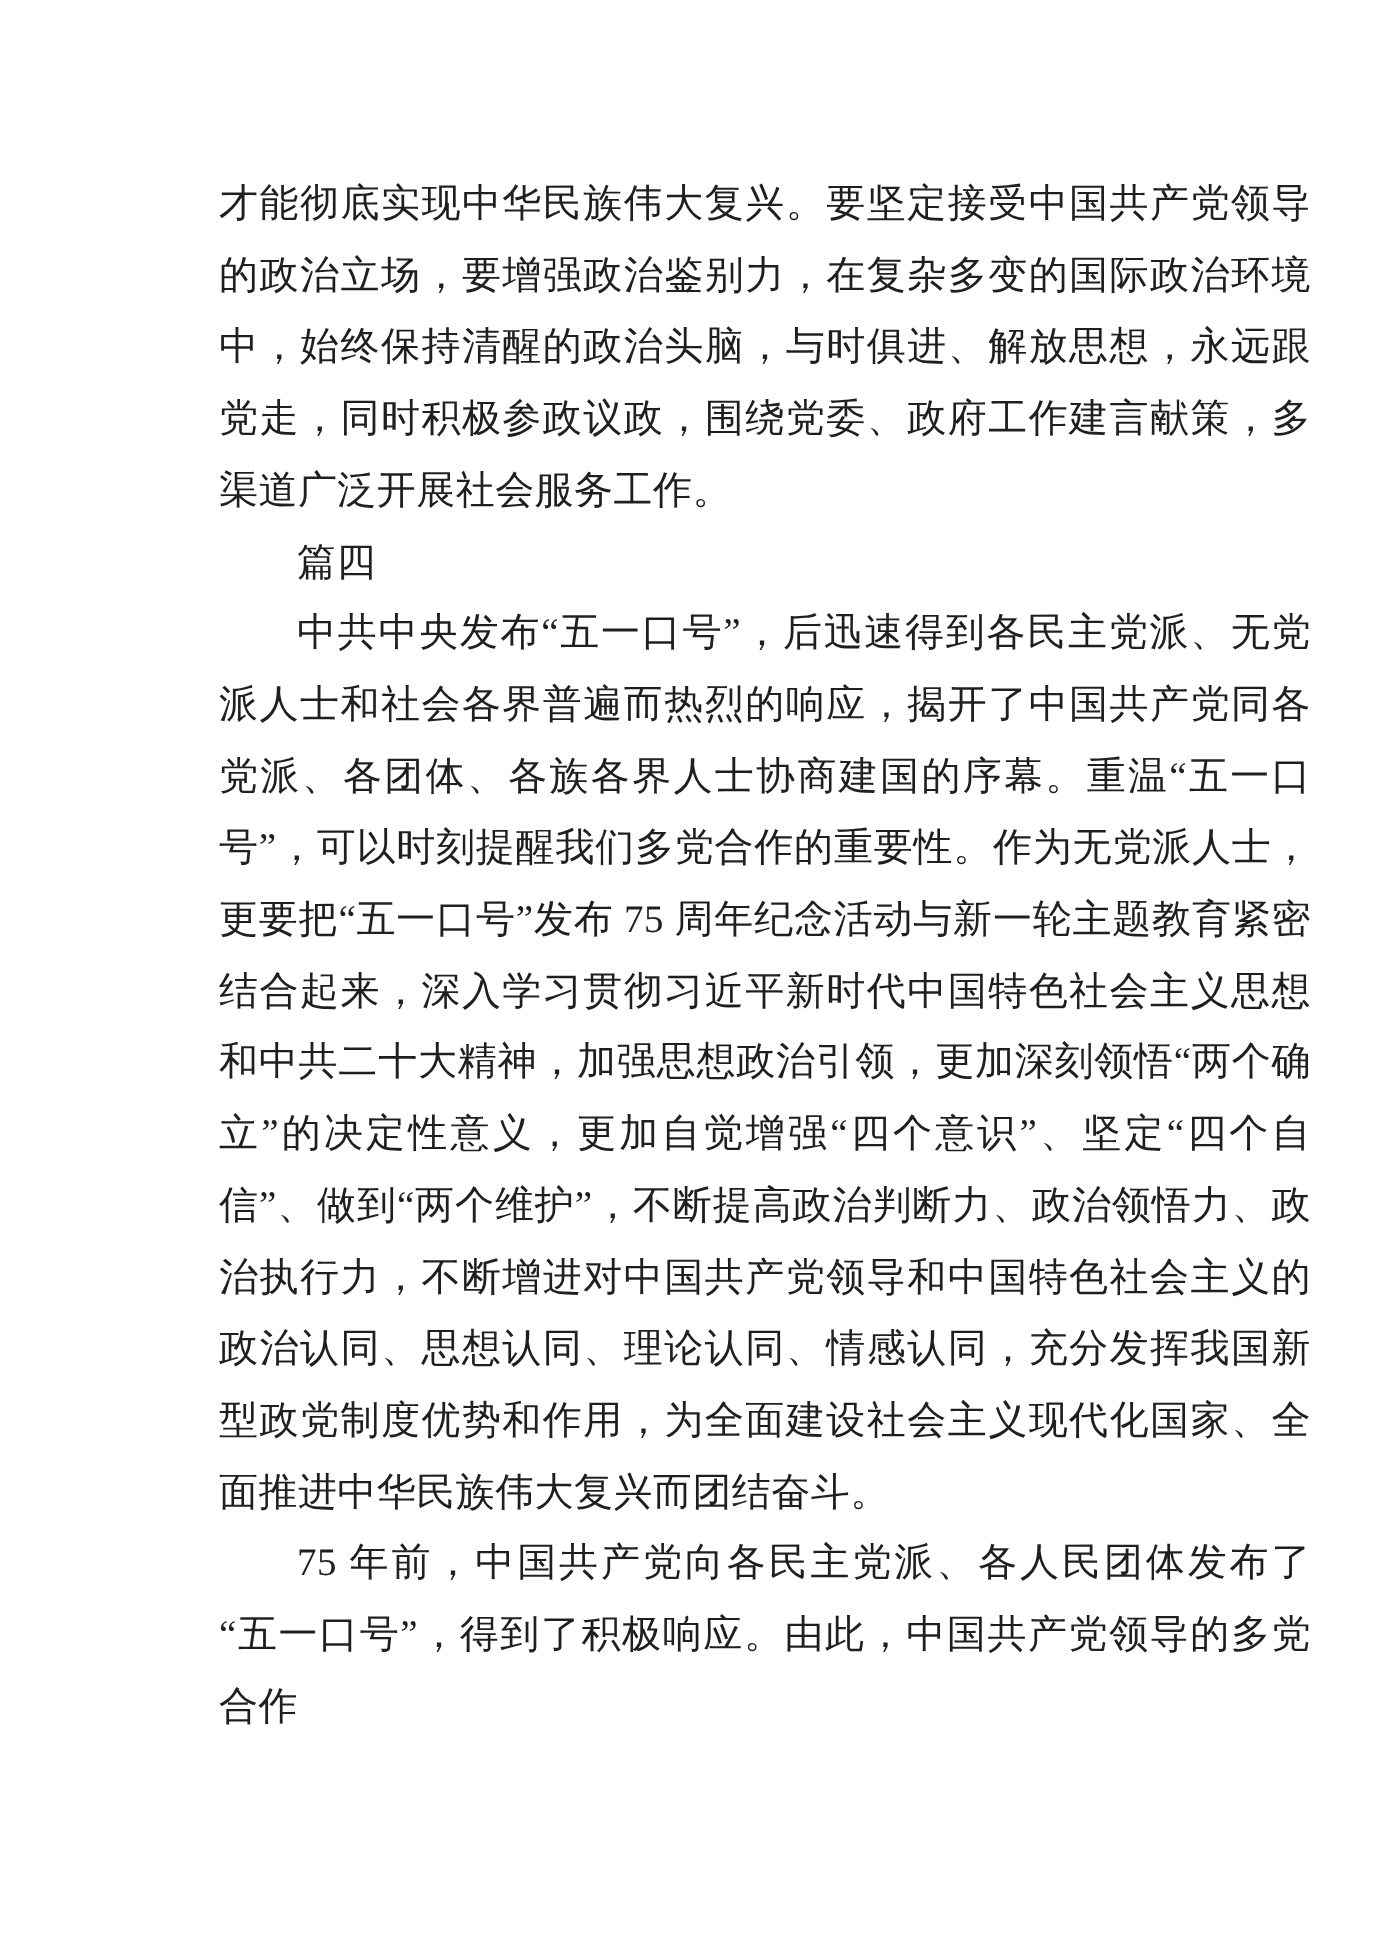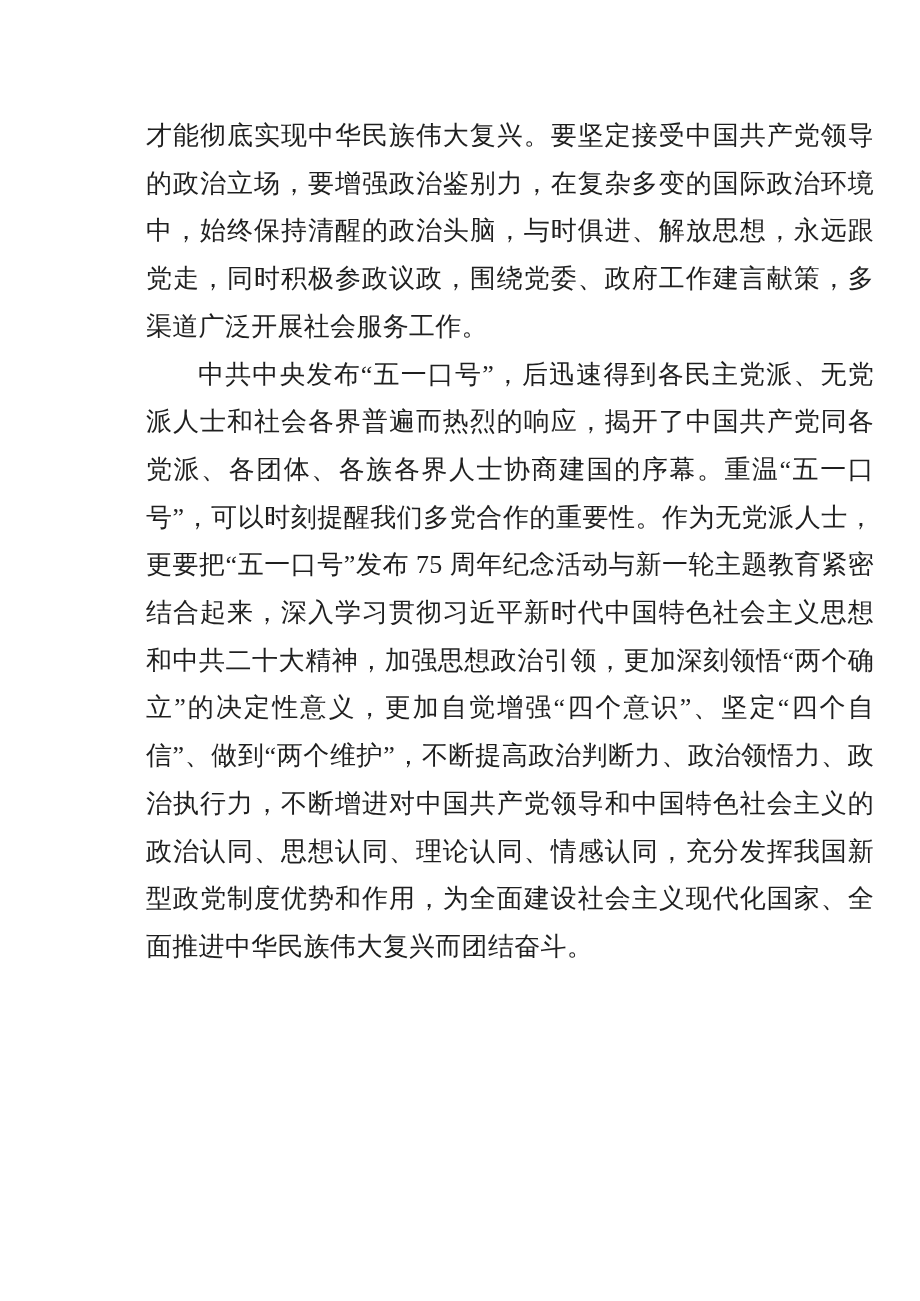--- a/index.html
+++ b/index.html
@@ -47,15 +47,17 @@
     font-size: 26px;
     text-indent: 2em;
   }
 </style>
 </head>
 <body>
 
 <div class="page">
   <div class="doc-body">
     <p class="para">才能彻底实现中华民族伟大复兴。要坚定接受中国共产党领导的政治立场，要增强政治鉴别力，在复杂多变的国际政治环境中，始终保持清醒的政治头脑，与时俱进、解放思想，永远跟党走，同时积极参政议政，围绕党委、政府工作建言献策，多渠道广泛开展社会服务工作。</p>
+    <p class="heading">篇四</p>
     <p class="para indent">中共中央发布“五一口号”，后迅速得到各民主党派、无党派人士和社会各界普遍而热烈的响应，揭开了中国共产党同各党派、各团体、各族各界人士协商建国的序幕。重温“五一口号”，可以时刻提醒我们多党合作的重要性。作为无党派人士，更要把“五一口号”发布 75 周年纪念活动与新一轮主题教育紧密结合起来，深入学习贯彻习近平新时代中国特色社会主义思想和中共二十大精神，加强思想政治引领，更加深刻领悟“两个确立”的决定性意义，更加自觉增强“四个意识”、坚定“四个自信”、做到“两个维护”，不断提高政治判断力、政治领悟力、政治执行力，不断增进对中国共产党领导和中国特色社会主义的政治认同、思想认同、理论认同、情感认同，充分发挥我国新型政党制度优势和作用，为全面建设社会主义现代化国家、全面推进中华民族伟大复兴而团结奋斗。</p>
+    <p class="para indent">75 年前，中国共产党向各民主党派、各人民团体发布了“五一口号”，得到了积极响应。由此，中国共产党领导的多党合作</p>
   </div>
 </div>
 
 </body></html>

